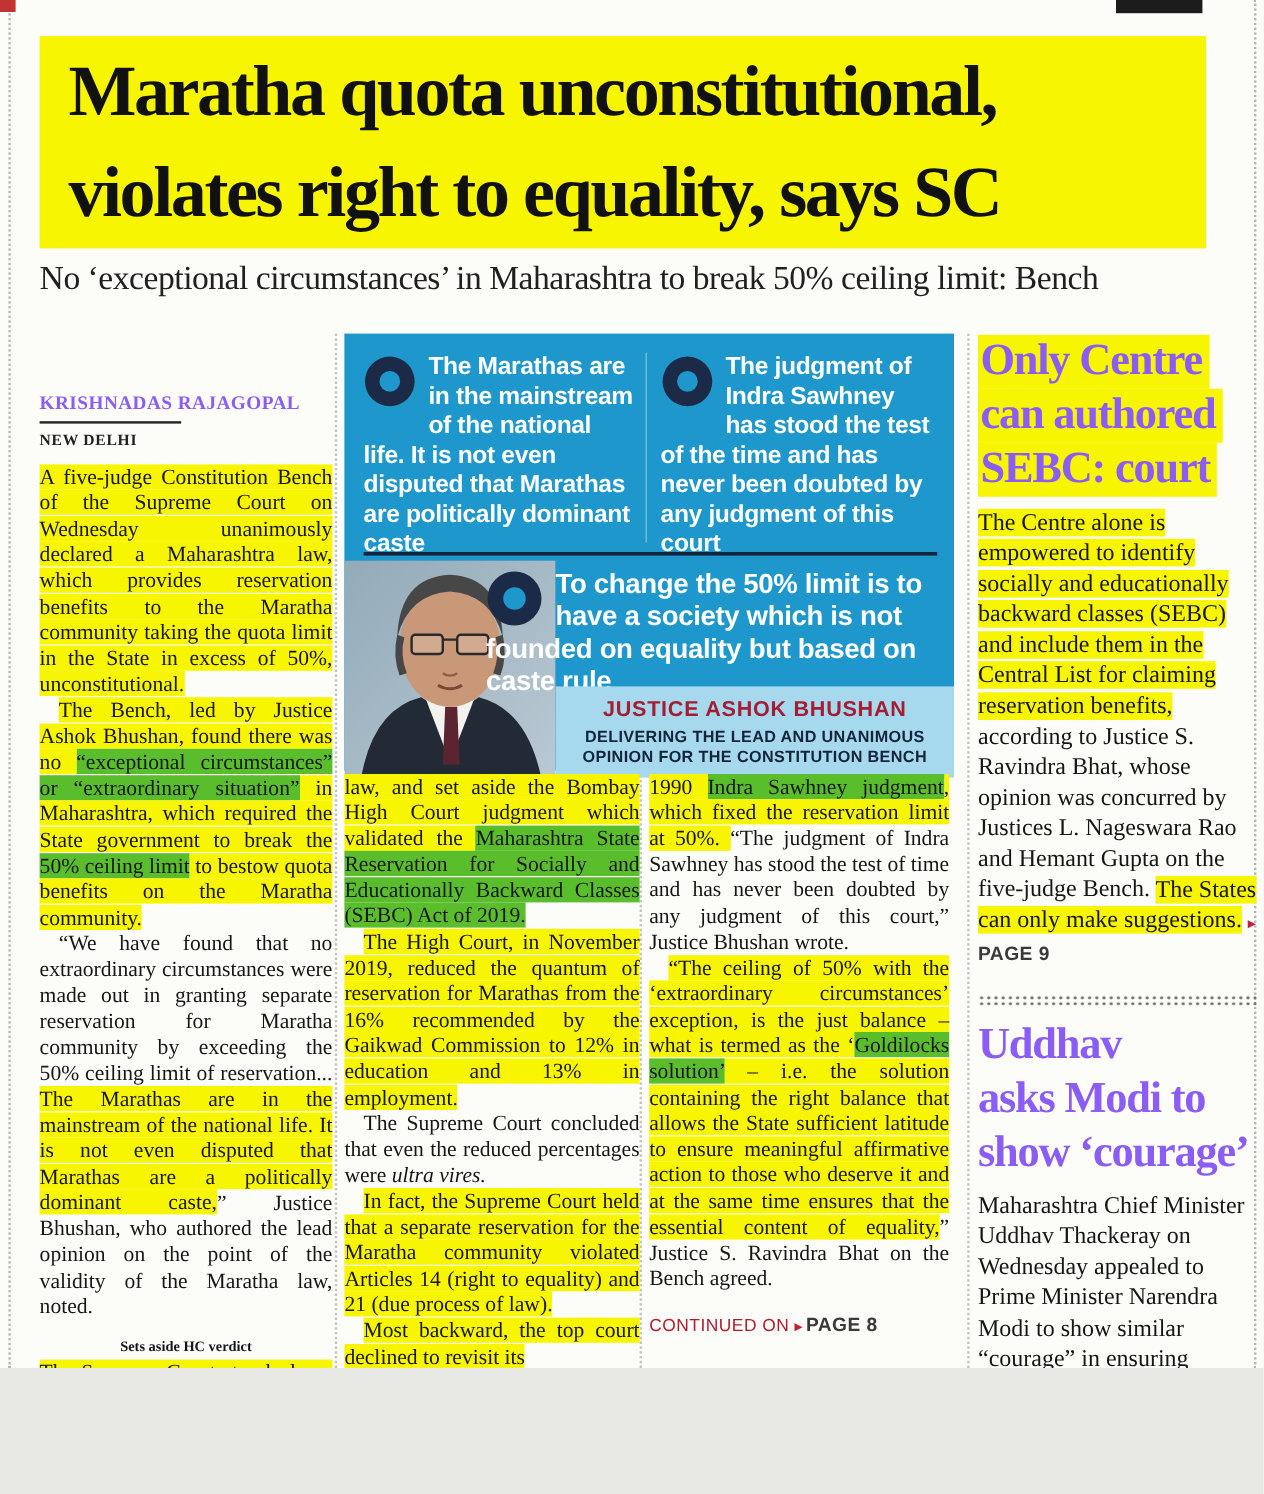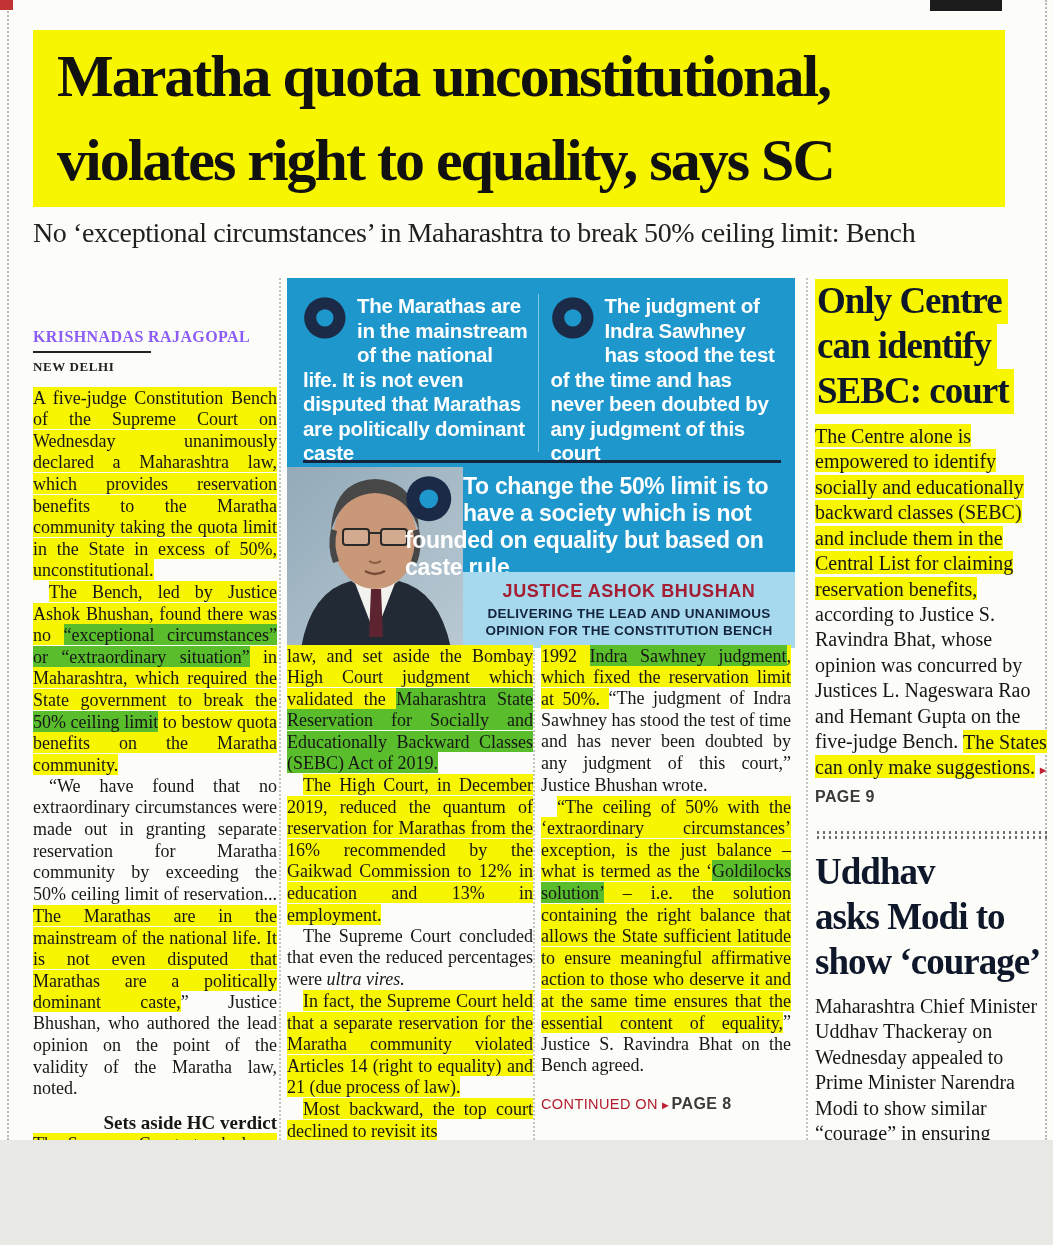--- a/index.html
+++ b/index.html
@@ -35,21 +35,21 @@
   .col3{left:541px;top:645px;width:250px;}
   .col4{left:815px;top:278px;width:232px;text-align:left;}
 
   .byline{margin-bottom:10px;}
   .byline-name{font-family:"Liberation Serif",serif;font-weight:bold;font-size:16px;letter-spacing:0.4px;color:#8b5cf6;display:block;margin-top:48px;}
   .byline-rule{width:118px;height:2px;background:#222;margin:3px 0 3px 0;}
   .byline-place{font-weight:bold;font-size:13px;letter-spacing:0.6px;color:#222;display:block;}
 
   .para{margin:0;text-indent:16px;}
   .para.lead{text-indent:0;}
-  .para.subhead{font-weight:bold;font-size:19px;text-indent:0;margin-top:12px;text-align:right;}
+  .para.subhead{font-weight:bold;font-size:12px;text-indent:0;margin-top:12px;text-align:center;}
   .para.cont{margin-top:16px;text-indent:0;text-align:left;}
 
   .seg-y{background:var(--yellow);box-decoration-break:clone;-webkit-box-decoration-break:clone;padding:0.5px 0;}
   .seg-g{background:var(--green);box-decoration-break:clone;-webkit-box-decoration-break:clone;padding:0.5px 0;}
   .seg-ni{font-style:italic;margin-top:47px;}
   .seg-arrow{color:var(--qred);font-family:"Liberation Sans",sans-serif;font-size:12px;font-weight:bold;}
   .seg-ref{font-family:"Liberation Sans",sans-serif;font-size:16px;font-weight:bold;color:#3a3a3a;letter-spacing:0.4px;}
   .seg-contred{color:#b01c2e;font-family:"Liberation Sans",sans-serif;font-size:14.5px;font-weight:normal;letter-spacing:0.4px;}
 
   .quote-box{position:absolute;left:287px;top:278px;width:508px;height:364px;background:var(--boxblue);}
@@ -63,21 +63,21 @@
   .qb-photo{position:absolute;left:0;top:4px;width:176px;height:181px;}
   .qb-quote3{position:absolute;left:118px;top:10px;right:12px;font-family:"Liberation Sans",sans-serif;
     font-weight:bold;color:#fff;font-size:23px;line-height:27px;letter-spacing:-0.3px;}
   .qb-quote3 .q-icon{width:50px;height:50px;}
   .qb-band{position:absolute;left:176px;right:0;bottom:0;height:76px;background:var(--band);
     text-align:center;padding-top:9px;box-sizing:border-box;}
   .qb-name{font-family:"Liberation Sans",sans-serif;font-weight:bold;font-size:18px;color:var(--maroon);letter-spacing:0.6px;}
   .qb-role{font-family:"Liberation Sans",sans-serif;font-weight:bold;font-size:13.5px;line-height:17px;color:var(--navy);
     letter-spacing:0.3px;margin-top:3px;padding:0 14px;}
 
-  .sebc-headline,.uddhav-headline{font-size:37px;line-height:45px;font-weight:bold;letter-spacing:-1px;color:#0f172a;text-align:left;}
+  .sebc-headline,.uddhav-headline{font-size:37px;line-height:45px;font-weight:bold;letter-spacing:-1px;color:#8b5cf6;text-align:left;}
   .hl-y{background:var(--yellow);padding:1px 6px 3px 2px;box-decoration-break:clone;-webkit-box-decoration-break:clone;}
   .plain{}
   .side-body{font-size:20px;line-height:25.5px;margin-top:10px;text-align:left;}
   .dotted-sep{height:9px;margin:16px 0 10px 0;
     background-image:radial-gradient(circle,#6a6a66 1.1px,transparent 1.4px);
     background-size:6px 5px;background-position:0 0;}
   .uddhav-headline{margin-top:4px;}
 </style>
 </head>
 <body>
@@ -165,33 +165,33 @@
       </div>
       <div class="qb-band">
         <div class="qb-name">JUSTICE ASHOK BHUSHAN</div>
         <div class="qb-role">DELIVERING THE LEAD AND UNANIMOUS OPINION FOR THE CONSTITUTION BENCH</div>
       </div>
     </div>
   </div>
 
   <div class="col col2">
       <p class="para lead"><span class="seg-y">law, and set aside the Bombay High Court judgment which validated the </span><span class="seg-g">Maharashtra State Reservation for Socially and Educationally Backward Classes (SEBC) Act of 2019.</span></p>
-      <p class="para p"><span class="seg-y">The High Court, in December 2019, reduced the quantum of reservation for Marathas from the 16% recommended by the Gaikwad Commission to 12% in education and 13% in employment.</span></p>
+      <p class="para p"><span class="seg-y">The High Court, in November 2019, reduced the quantum of reservation for Marathas from the 16% recommended by the Gaikwad Commission to 12% in education and 13% in employment.</span></p>
       <p class="para p"><span class="seg-n">The Supreme Court concluded that even the reduced percentages were </span><span class="seg-ni">ultra vires.</span></p>
       <p class="para p"><span class="seg-y">In fact, the Supreme Court held that a separate reservation for the Maratha community violated Articles 14 (right to equality) and 21 (due process of law).</span></p>
       <p class="para p"><span class="seg-y">Most backward, the top court declined to revisit its</span></p>
     </div>
 
   <div class="col col3">
-      <p class="para lead"><span class="seg-y">1992 </span><span class="seg-g">Indra Sawhney judgment</span><span class="seg-y">, which fixed the reservation limit at 50%. </span><span class="seg-n">“The judgment of Indra Sawhney has stood the test of time and has never been doubted by any judgment of this court,” Justice Bhushan wrote.</span></p>
+      <p class="para lead"><span class="seg-y">1990 </span><span class="seg-g">Indra Sawhney judgment</span><span class="seg-y">, which fixed the reservation limit at 50%. </span><span class="seg-n">“The judgment of Indra Sawhney has stood the test of time and has never been doubted by any judgment of this court,” Justice Bhushan wrote.</span></p>
       <p class="para p"><span class="seg-y">“The ceiling of 50% with the ‘extraordinary circumstances’ exception, is the just balance – what is termed as the ‘</span><span class="seg-g">Goldilocks solution’</span><span class="seg-y"> – i.e. the solution containing the right balance that allows the State sufficient latitude to ensure meaningful affirmative action to those who deserve it and at the same time ensures that the essential content of equality,</span><span class="seg-n">” Justice S. Ravindra Bhat on the Bench agreed.</span></p>
       <p class="para cont"><span class="seg-contred">CONTINUED ON </span><span class="seg-arrow">▸ </span><span class="seg-ref">PAGE 8</span></p>
     </div>
 
   <div class="col col4">
-    <div class="sebc-headline"><span class="hl-y">Only Centre</span><br><span class="hl-y">can identify</span><br><span class="hl-y">SEBC: court</span></div>
+    <div class="sebc-headline"><span class="hl-y">Only Centre</span><br><span class="hl-y">can authored</span><br><span class="hl-y">SEBC: court</span></div>
     <p class="side-body"><span class="seg-y">The Centre alone is empowered to identify socially and educationally backward classes (SEBC) and include them in the Central List for claiming reservation benefits,</span><span class="seg-n"> according to Justice S. Ravindra Bhat, whose opinion was concurred by Justices L. Nageswara Rao and Hemant Gupta on the five-judge Bench. </span><span class="seg-y">The States can only make suggestions.</span><span class="seg-n"> </span><span class="seg-arrow">▸ </span><span class="seg-ref">PAGE 9</span></p>
     <div class="dotted-sep"></div>
     <div class="uddhav-headline"><span class="plain">Uddhav</span><br><span class="plain">asks Modi to</span><br><span class="plain">show ‘courage’</span></div>
     <p class="side-body"><span class="seg-n">Maharashtra Chief Minister Uddhav Thackeray on Wednesday appealed to Prime Minister Narendra Modi to show similar “courage” in ensuring reservation for the Maratha community as he had shown in the case of Article 370 in J&amp;K. The top court’s verdict striking down Maratha reservation was disappointing, Mr. Thackeray said. </span></p>
   </div>
 
 </div>
 
 </body></html>

